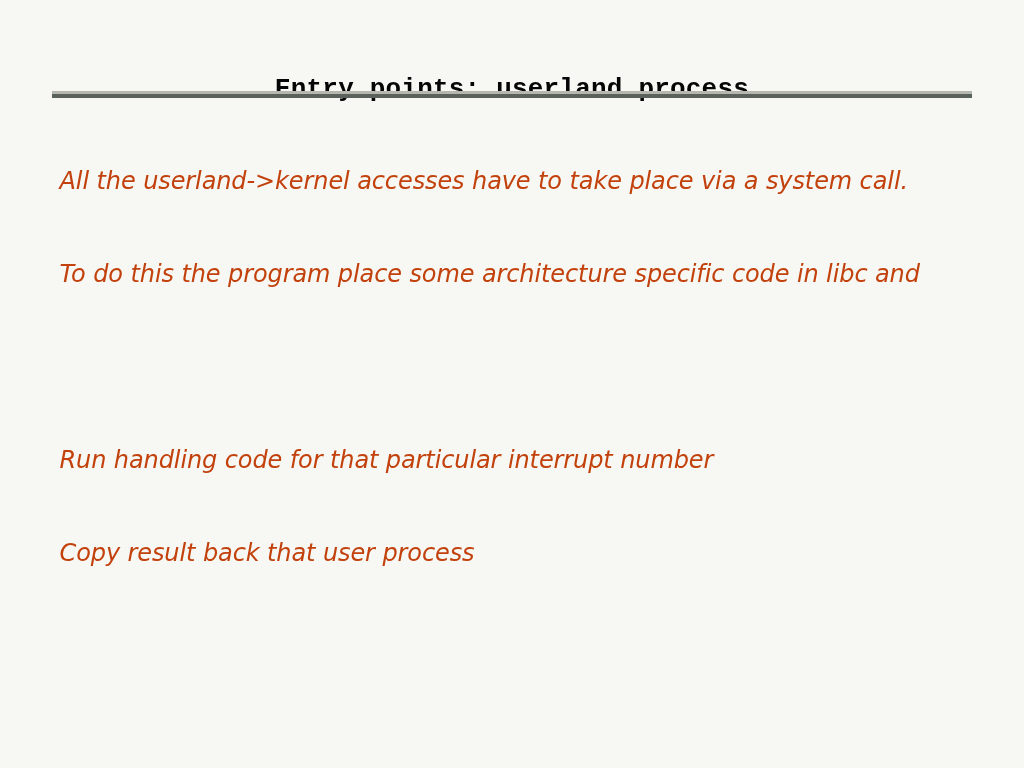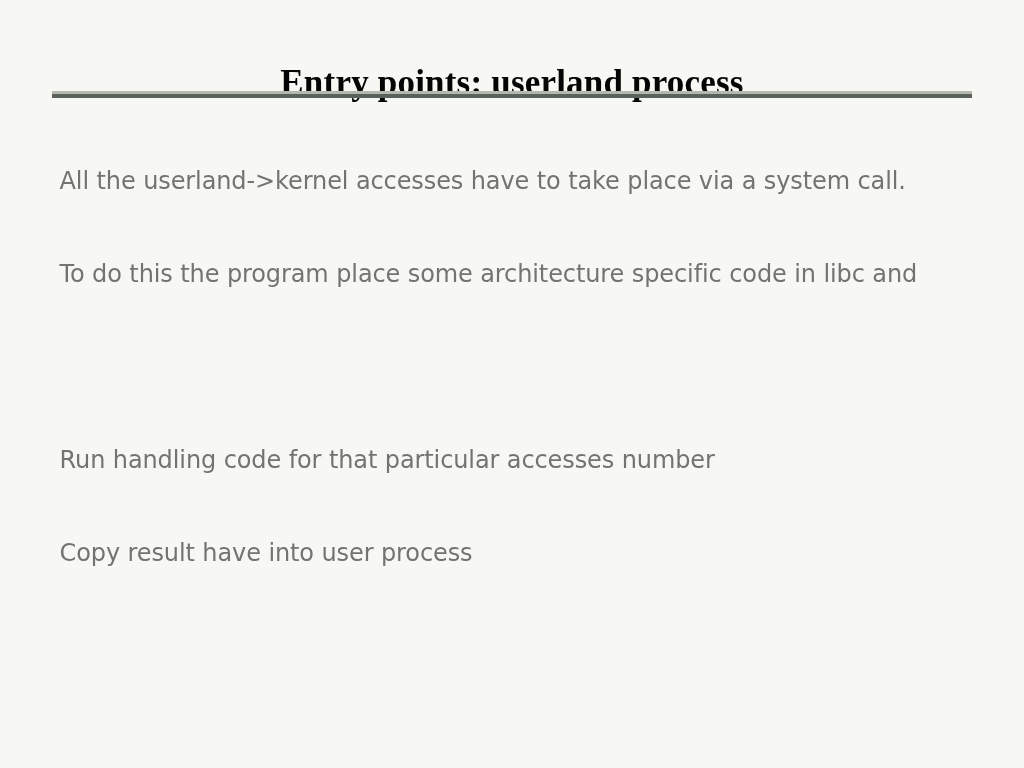--- a/index.html
+++ b/index.html
@@ -17,27 +17,27 @@
   .slide {
     position: relative;
     width: 1024px;
     height: 768px;
     box-sizing: border-box;
   }
 
   
   .slide-title {
     position: absolute;
-    top: 40px;
+    top: 52px;
     left: 0;
     width: 1024px;
     text-align: center;
-    font-family: Liberation Serif, serif;
+    font-family: Liberation Mono, monospace;
     font-weight: bold;
-    font-size: 35px;
+    font-size: 26px;
     line-height: 40px;
     letter-spacing: 0.2px;
     color: #050505;
     white-space: pre;
   }
 
   
   .title-rule {
     position: absolute;
     top: 91px;
@@ -67,23 +67,24 @@
     position: absolute;
     top: 104px;
     left: 52px;
     width: 950px;
   }
 
   .para {
     font-family: "DejaVu Sans", sans-serif;
     font-size: 24px;
     line-height: 31px;
-    color: #737373;
+    color: #c2410c;
     white-space: pre-wrap;
     letter-spacing: -0.1px;
+    font-style: italic;
   }
 
   .para-gap-1 { margin-top: 0px; }
   .para-gap-2 { margin-top: 31px; }
 
   .line {
     display: block;
     white-space: pre;
   }
 </style>
@@ -100,18 +101,18 @@
   </div>
 
   <div class="body-area">
 
     <div class="para para-gap-1">
       <span class="line"> All the userland-&gt;kernel accesses have to take place via a system call.</span>
       <span class="line"> To do this the program place some architecture specific code in libc and</span>
     </div>
 
     <div class="para para-gap-2">
-      <span class="line"> Run handling code for that particular accesses number</span>
-      <span class="line"> Copy result have into user process</span>
+      <span class="line"> Run handling code for that particular interrupt number</span>
+      <span class="line"> Copy result back that user process</span>
     </div>
 
   </div>
 </div>
 
 </body></html>

